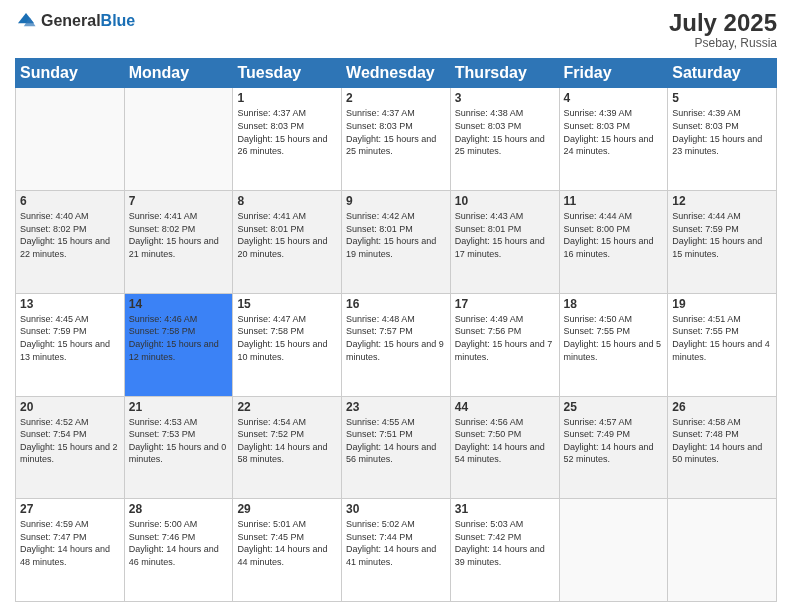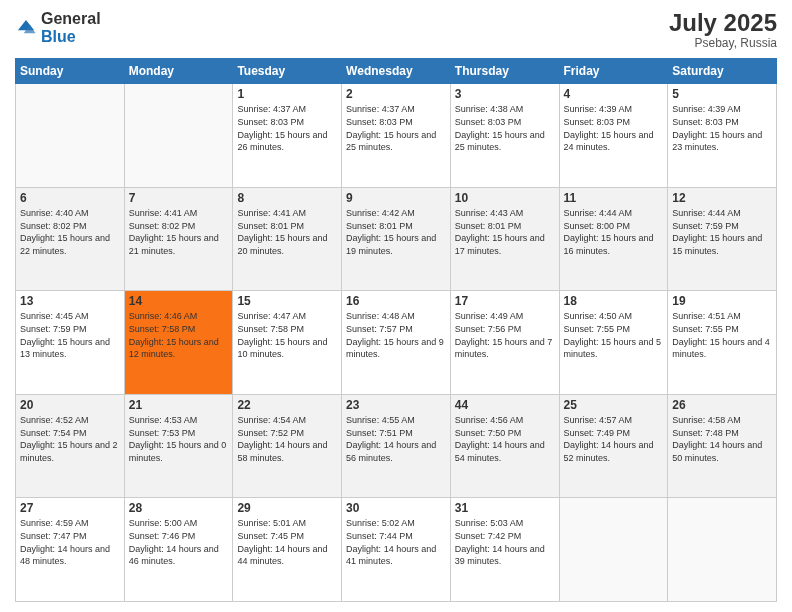--- a/index.html
+++ b/index.html
@@ -23,21 +23,21 @@
       align-items: flex-start;
       margin-bottom: 8px;
     }
     .logo {
       display: flex;
       align-items: center;
       gap: 4px;
     }
     .logo-text {
       display: flex;
-      flex-direction: column;
+      flex-direction: row;
       line-height: 1.1;
     }
     .logo-general {
       font-size: 16px;
       font-weight: bold;
       color: #333;
     }
     .logo-blue {
       font-size: 16px;
       font-weight: bold;
@@ -63,21 +63,21 @@
     .calendar {
       flex: 1;
       border: 1px solid #ccc;
       border-collapse: collapse;
       width: 100%;
       table-layout: fixed;
     }
     .calendar th {
       background: #2e75b6;
       color: #fff;
-      font-size: 12px;
+      font-size: 16px;
       font-weight: bold;
       padding: 5px 4px;
       text-align: left;
       border: 1px solid #2e75b6;
     }
     .calendar td {
       vertical-align: top;
       border: 1px solid #ccc;
       padding: 3px 4px;
       font-size: 9.5px;
@@ -187,21 +187,21 @@
           <td style="background: rgb(242, 242, 242);">
             <span class="day-num">12</span>
             <div class="day-info">Sunrise: 4:44 AM<br>Sunset: 7:59 PM<br>Daylight: 15 hours and 15 minutes.</div>
           </td>
         </tr>
         <tr>
           <td style="background: rgb(255, 255, 255);">
             <span class="day-num">13</span>
             <div class="day-info">Sunrise: 4:45 AM<br>Sunset: 7:59 PM<br>Daylight: 15 hours and 13 minutes.</div>
           </td>
-          <td style="background: #f97316;">
+          <td style="background: #3b82f6;">
             <span class="day-num">14</span>
             <div class="day-info">Sunrise: 4:46 AM<br>Sunset: 7:58 PM<br>Daylight: 15 hours and 12 minutes.</div>
           </td>
           <td style="background: rgb(255, 255, 255);">
             <span class="day-num">15</span>
             <div class="day-info">Sunrise: 4:47 AM<br>Sunset: 7:58 PM<br>Daylight: 15 hours and 10 minutes.</div>
           </td>
           <td style="background: rgb(255, 255, 255);">
             <span class="day-num">16</span>
             <div class="day-info">Sunrise: 4:48 AM<br>Sunset: 7:57 PM<br>Daylight: 15 hours and 9 minutes.</div>

